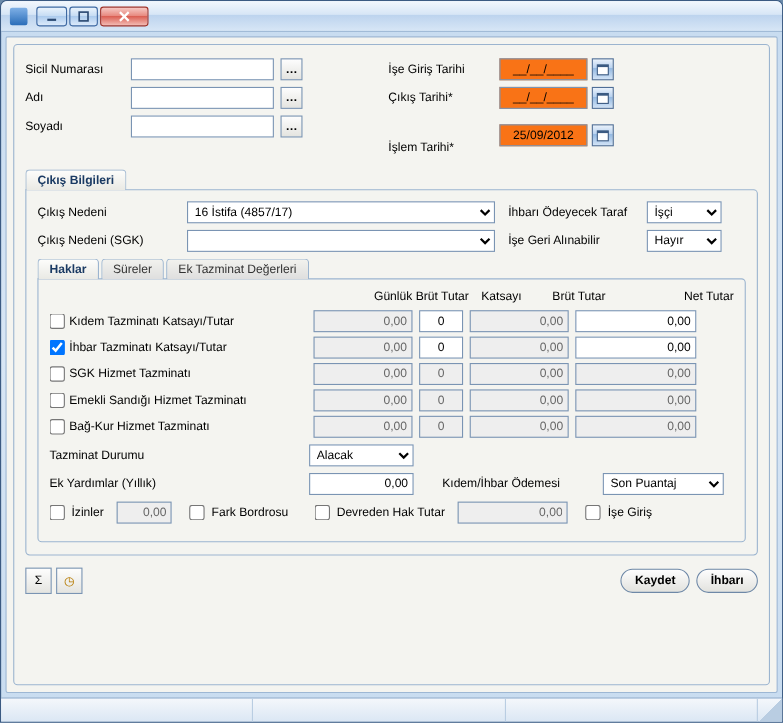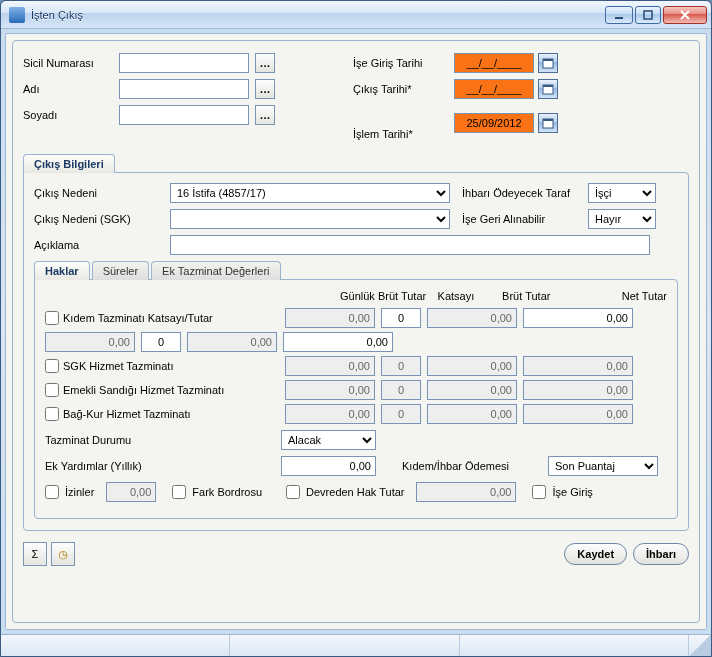--- a/index.html
+++ b/index.html
@@ -183,21 +183,20 @@
   }
   .statusbar div { border-right:1px solid #b9cde2; flex:1; }
   .statusbar div:last-child{flex:0 0 22px; border-right:none; background:linear-gradient(135deg,transparent 50%,#b9cde2 50%);}
 </style>
 </head>
 <body>
 
 <div class="window">
   <div class="titlebar">
     <div class="app-icon"></div>
-    <span class="title">İşten Çıkış</span>
     <div class="wbtn">
         <svg viewBox="0 0 12 10">
           <rect x="2" y="7" width="8" height="2" fill="#2b4a73"></rect>
         </svg>
       </div>
     <div class="wbtn max">
         <svg viewBox="0 0 12 10">
           <rect x="2" y="1" width="8" height="8" fill="none" stroke="#2b4a73" stroke-width="1.5"></rect>
         </svg>
       </div>
@@ -280,24 +279,20 @@
             <select class="sel" style="width:280px;"><option>16 İstifa (4857/17)</option></select>
             <label class="lbl" style="width:120px; margin-left:6px;">İhbarı Ödeyecek Taraf</label>
             <select class="sel" style="width:68px;"><option>İşçi</option></select>
           </div>
           <div class="row">
             <label class="lbl" style="width:130px;">Çıkış Nedeni (SGK)</label>
             <select class="sel" style="width:280px;"><option></option></select>
             <label class="lbl" style="width:120px; margin-left:6px;">İşe Geri Alınabilir</label>
             <select class="sel" style="width:68px;"><option>Hayır</option></select>
           </div>
-          <div class="row">
-            <label class="lbl" style="width:130px;">Açıklama</label>
-            <input class="txt" style="width: 480px;" value="">
-          </div>
 
           <div class="tabset" style="margin-top:6px;">
             <div class="tabstrip">
               <div class="tab">Haklar</div>
               <div class="tab inactive">Süreler</div>
               <div class="tab inactive">Ek Tazminat Değerleri</div>
             </div>
             <div class="tabpane">
 
               <div class="grid-head">
@@ -312,20 +307,24 @@
                     <div style="width:240px; display:flex; align-items:center;">
                       <input type="checkbox" class="chk" style="">
                       <label style="margin-left:4px;">Kıdem Tazminatı Katsayı/Tutar</label>
                     </div>
                     <input class="num" style="width: 90px; margin-right: 6px;" value="0,00">
                     <input class="num active" style="width: 40px; margin-right: 6px; text-align: center;" value="0">
                     <input class="num" style="width: 90px; margin-right: 6px;" value="0,00">
                     <input class="num active" style="width: 110px;" value="0,00">
                   </div>
                   <div class="trow">
+                    <div style="width:240px; display:flex; align-items:center;">
+                      <input type="checkbox" class="chk" checked="" style="">
+                      <label style="margin-left:4px;">İhbar Tazminatı Katsayı/Tutar</label>
+                    </div>
                     <input class="num" style="width: 90px; margin-right: 6px;" value="0,00">
                     <input class="num active" style="width: 40px; margin-right: 6px; text-align: center;" value="0">
                     <input class="num" style="width: 90px; margin-right: 6px;" value="0,00">
                     <input class="num active" style="width: 110px;" value="0,00">
                   </div>
                   <div class="trow">
                     <div style="width:240px; display:flex; align-items:center;">
                       <input type="checkbox" class="chk" style="">
                       <label style="margin-left:4px;">SGK Hizmet Tazminatı</label>
                     </div>

